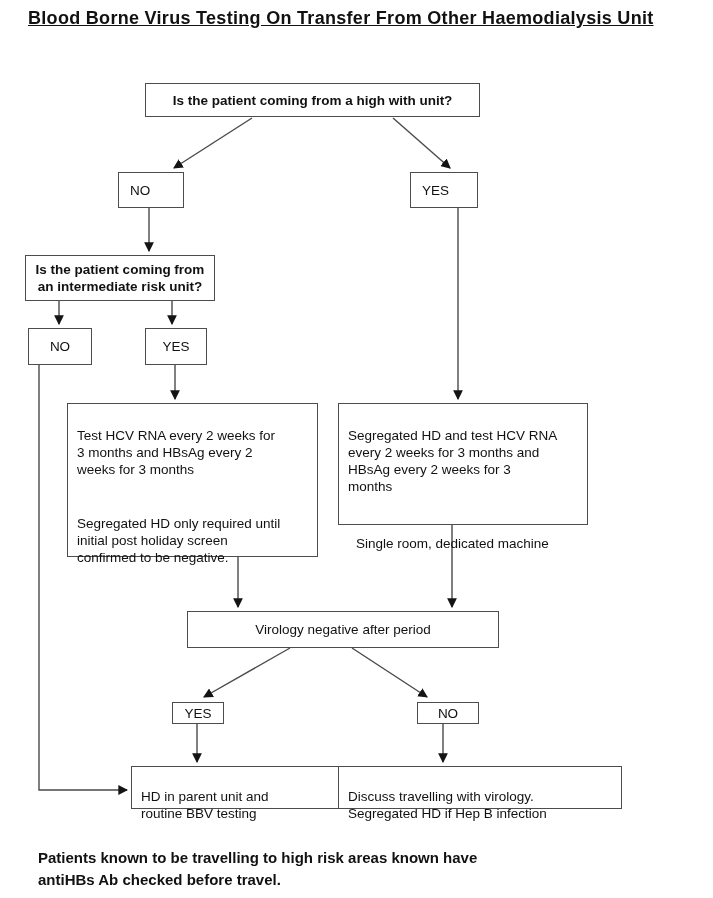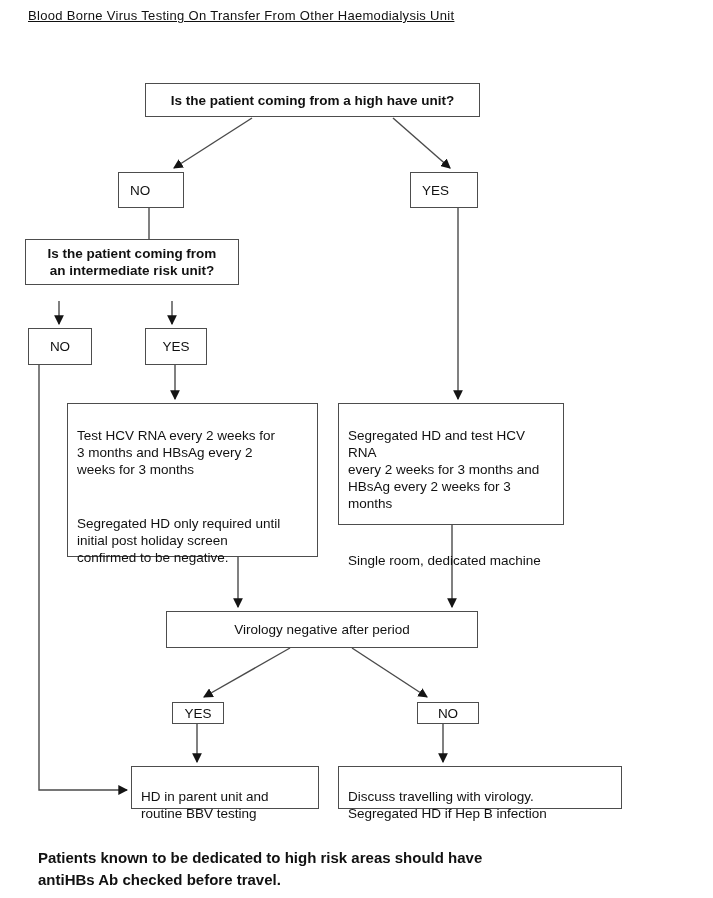--- a/index.html
+++ b/index.html
@@ -18,22 +18,22 @@
   }
   .connectors {
     position: absolute;
     left: 0; top: 0;
     width: 713px; height: 898px;
   }
   .title {
     position: absolute;
     left: 28px; top: 8px;
     width: 685px;
-    font-size: 13px;
-    font-weight: normal;
+    font-size: 18px;
+    font-weight: bold;
     letter-spacing: 0.3px;
     text-decoration: underline;
     white-space: nowrap;
   }
   .node {
     position: absolute;
     box-sizing: border-box;
     border: 1px solid #4d4d4d;
     background: #ffffff;
     font-size: 13.5px;
@@ -84,62 +84,62 @@
       <line x1="290" y1="648" x2="204" y2="697" marker-end="url(#arrow)"></line>
       <line x1="352" y1="648" x2="427" y2="697" marker-end="url(#arrow)"></line>
       <line x1="197" y1="724" x2="197" y2="762" marker-end="url(#arrow)"></line>
       <line x1="443" y1="724" x2="443" y2="762" marker-end="url(#arrow)"></line>
       <polyline points="39,365 39,790 127,790" marker-end="url(#arrow)"></polyline>
     </g>
   </svg>
 
   <div class="title">Blood Borne Virus Testing On Transfer From Other Haemodialysis Unit</div>
 
-  <div class="node bold centered" style="left:145px; top:83px; width:335px; height:34px;">Is the patient coming from a high have unit?</div>
+  <div class="node bold centered" style="left:145px; top:83px; width:335px; height:34px;">Is the patient coming from a high with unit?</div>
 
   <div class="node leftpad" style="left:118px; top:172px; width:66px; height:36px;">NO</div>
 
   <div class="node leftpad" style="left:410px; top:172px; width:68px; height:36px;">YES</div>
 
-  <div class="node bold centered" style="left:25px; top:239px; width:214px; height:46px;">Is the patient coming from
+  <div class="node bold centered" style="left:25px; top:255px; width:190px; height:46px;">Is the patient coming from
 an intermediate risk unit?</div>
 
   <div class="node centered" style="left:28px; top:328px; width:64px; height:37px;">NO</div>
 
   <div class="node centered" style="left:145px; top:328px; width:62px; height:37px;">YES</div>
 
   <div class="node para-box" style="left:67px; top:403px; width:251px; height:154px;">
     <p class="p">Test HCV RNA every 2 weeks for
 3 months and HBsAg every 2
 weeks for 3 months</p>
     <p class="p" style="margin-top:20px;">Segregated HD only required until
 initial post holiday screen
 confirmed to be negative.</p>
   </div>
 
-  <div class="node para-box" style="left:338px; top:403px; width:226px; height:122px;">
+  <div class="node para-box" style="left:338px; top:403px; width:250px; height:122px;">
     <p class="p">Segregated HD and test HCV RNA
 every 2 weeks for 3 months and
 HBsAg every 2 weeks for 3
 months</p>
-    <p class="p" style="margin-top:23px;">Single room, dedicated machine</p>
+    <p class="p" style="margin-top:23px;margin-left:8px;">Single room, dedicated machine</p>
   </div>
 
-  <div class="node centered" style="left:166px; top:611px; width:312px; height:37px;">Virology negative after period</div>
+  <div class="node centered" style="left:187px; top:611px; width:312px; height:37px;">Virology negative after period</div>
 
   <div class="node centered" style="left:172px; top:702px; width:52px; height:22px;">YES</div>
 
   <div class="node centered" style="left:417px; top:702px; width:62px; height:22px;">NO</div>
 
-  <div class="node para-box" style="left:131px; top:766px; width:188px; height:43px; padding-top:4px;">
+  <div class="node para-box" style="left:131px; top:766px; width:208px; height:43px; padding-top:4px;">
     <p class="p">HD in parent unit and
 routine BBV testing</p>
   </div>
 
   <div class="node para-box" style="left:338px; top:766px; width:284px; height:43px; padding-top:4px;">
     <p class="p">Discuss travelling with virology.
 Segregated HD if Hep B infection</p>
   </div>
 
-  <div class="footer-note">Patients known to be dedicated to high risk areas should have
+  <div class="footer-note">Patients known to be travelling to high risk areas known have
 antiHBs Ab checked before travel.</div>
 
 </div>
 
 </body></html>

